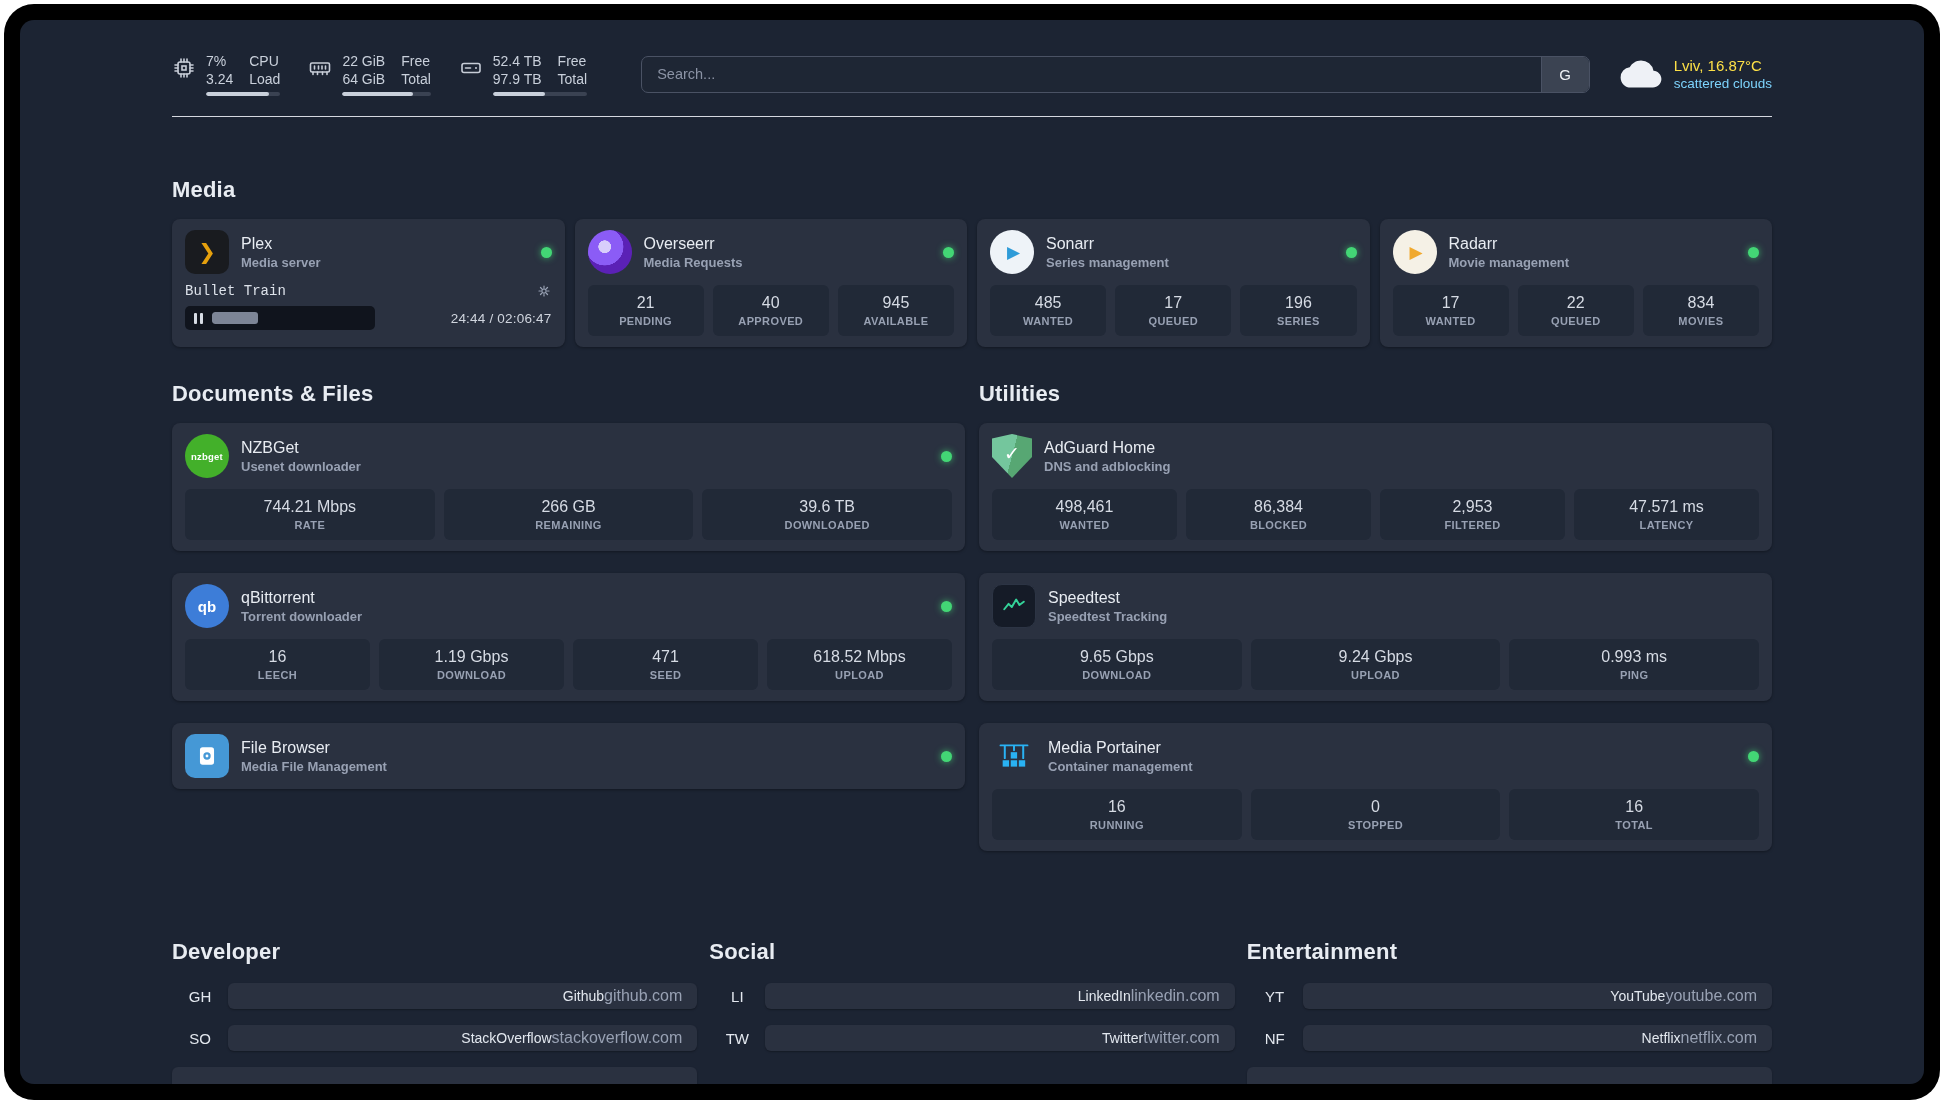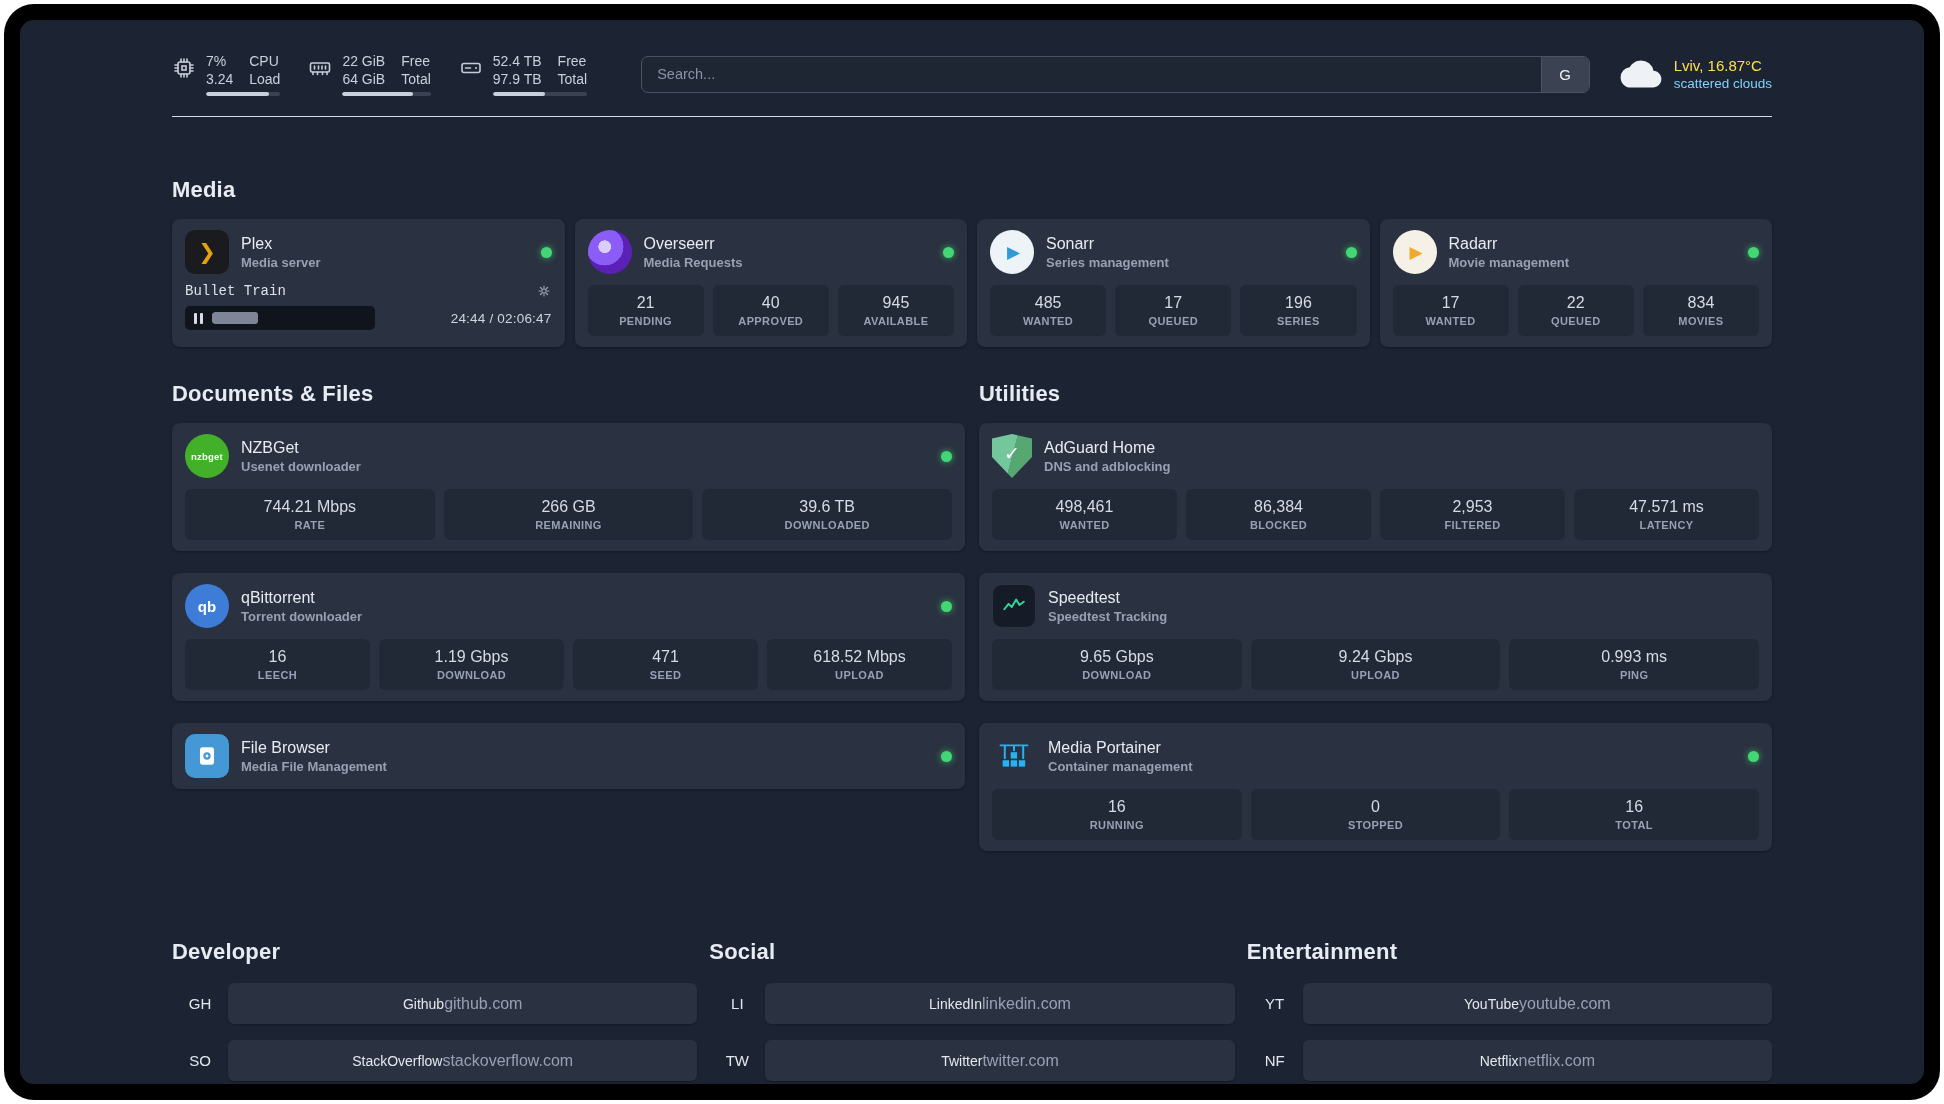--- a/index.html
+++ b/index.html
@@ -96,22 +96,22 @@
   .pause-icon i { display:block; width:3px; height:11px; background:#d6dbe4; border-radius:1px; }
   .seek-track { flex:1; height:12px; border-radius:3px; overflow:hidden; }
   .seek-fill { height:100%; background:#7d8596; border-radius:3px; }
   .player-time { margin-left:auto; font-size:13.5px; color:#d0d5de; letter-spacing:.2px; }
 
   
   .books-grid { display:grid; grid-template-columns:repeat(3,1fr); gap:12px; }
   .bm-col .section-title { margin-bottom:18px; }
   .bm-row { display:flex; align-items:center; margin-bottom:16px; cursor:pointer; }
   .bm-abbr { width:56px; text-align:center; font-size:15px; color:#e3e8ef; flex:0 0 auto; }
-  .bm-pill { flex:1; height:41px; background:var(--card-bg,#2a3140); border-radius:6px;
-    display:flex; align-items:center; justify-content:center; padding:0 15px;
+  .bm-pill { flex:1; height:26px; background:var(--card-bg,#2a3140); border-radius:6px;
+    display:flex; align-items:center; justify-content:flex-end; padding:0 15px;
     box-shadow:0 1px 2px rgba(0,0,0,.3); }
   .bm-name { font-size:14px; color:#e3e8ef; }
   .bm-domain { font-size:16px; color:#98a1b3; }
 </style>
 </head>
 <body>
 
 <div class="canvas">
 <div class="bezel">
 <div class="app">

